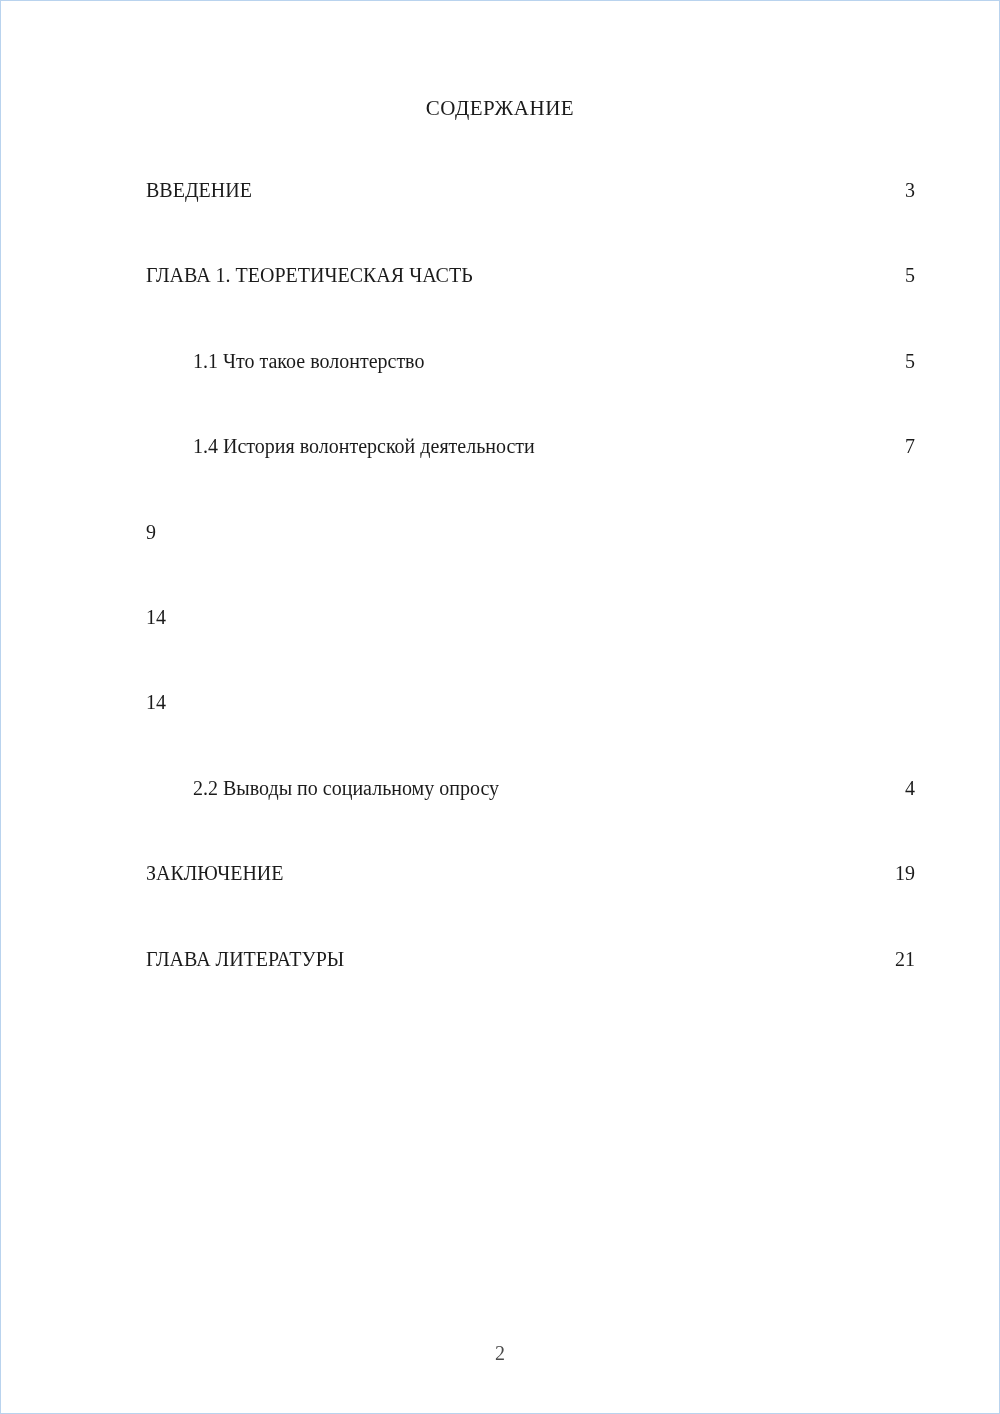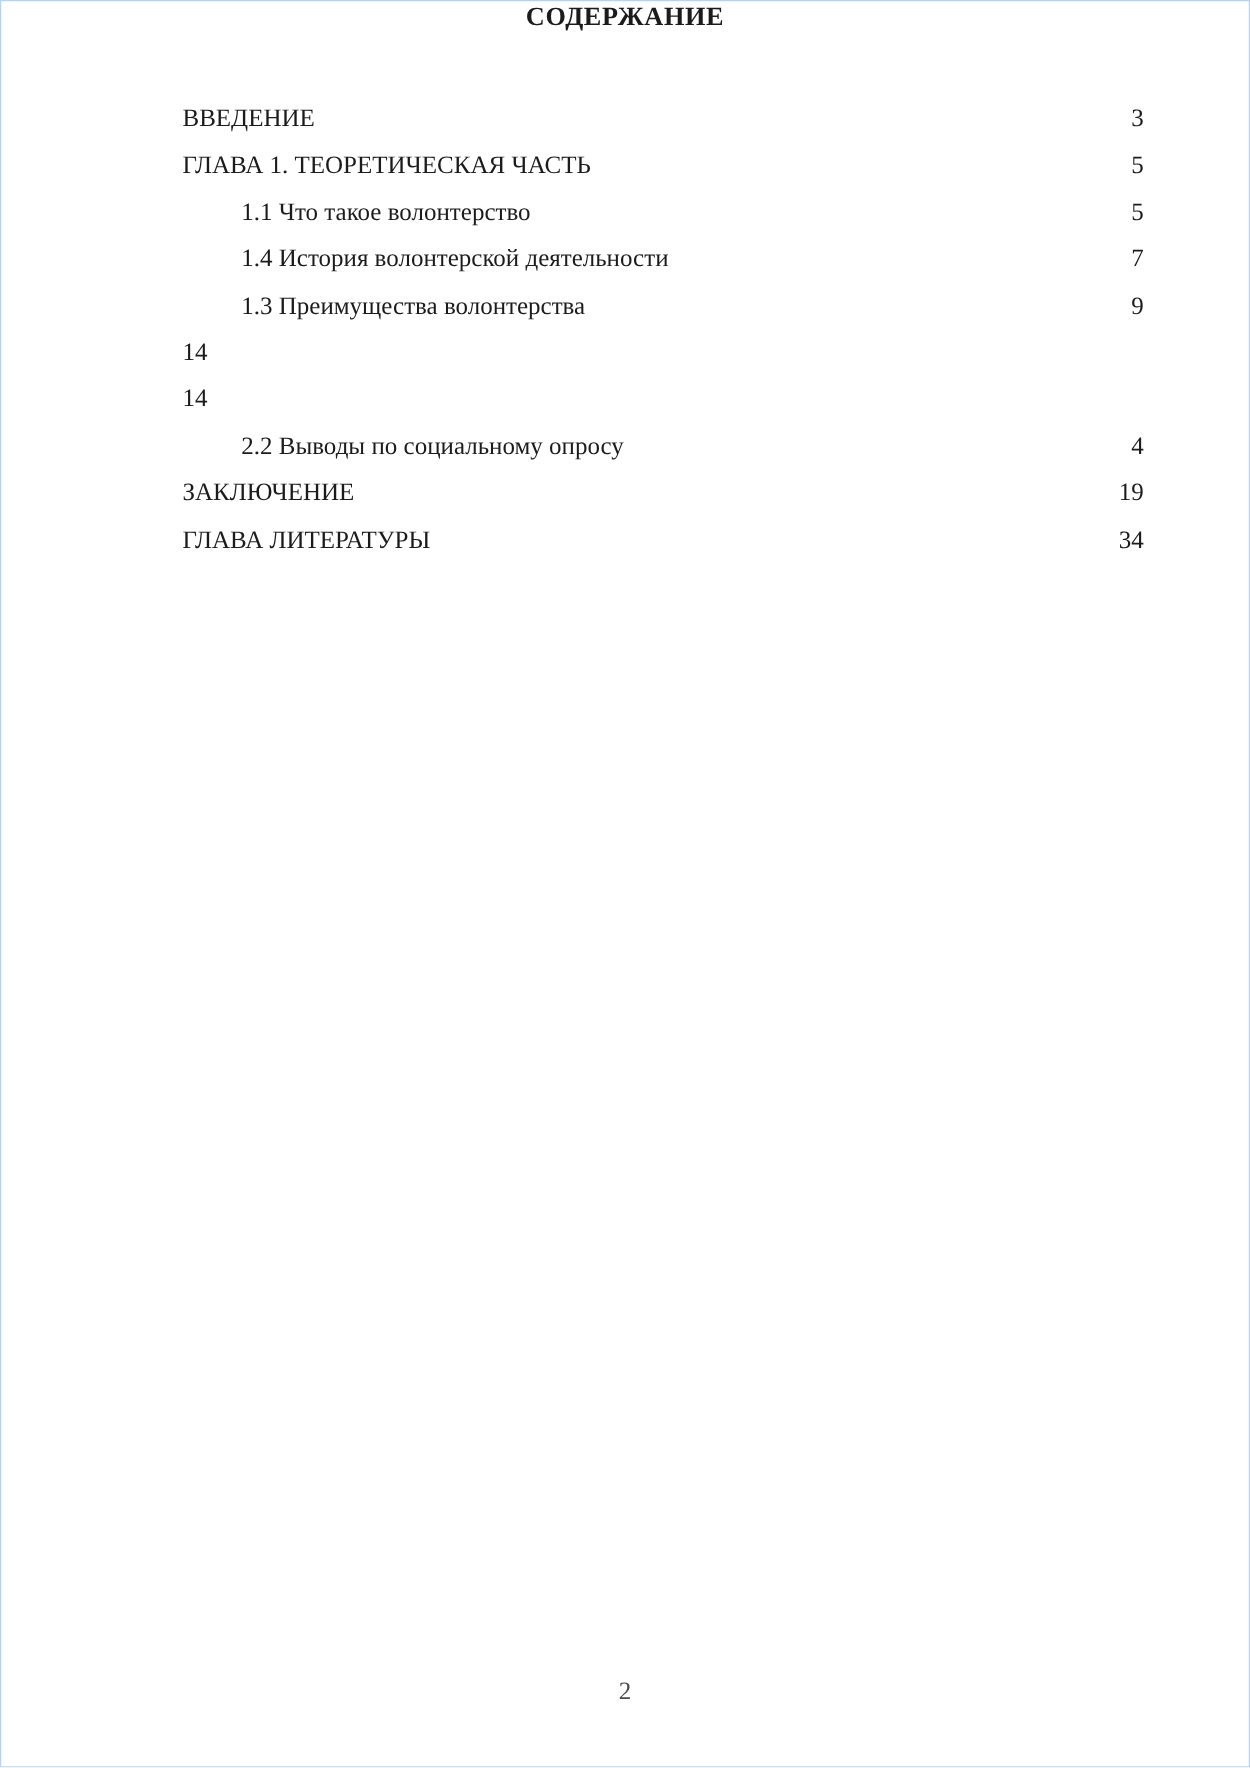--- a/index.html
+++ b/index.html
@@ -12,35 +12,37 @@
     height: 1414px;
     box-sizing: border-box;
     background: #ffffff;
     border: 1px solid #b9d3ee;
     position: relative;
     font-family: "Liberation Serif", serif;
     color: #1b1b1b;
     overflow: hidden;
   }
   .doc-title {
+    padding-top: 95px;
     text-align: center;
-    font-weight: bold;
+    font-weight: normal;
     font-size: 21px;
     letter-spacing: 0.5px;
   }
   .toc {
     margin: 51px 84px 0 145px;
   }
   .toc-row {
     display: flex;
     justify-content: space-between;
     align-items: flex-start;
     height: 37.4px;
     font-size: 20px;
     line-height: 37.4px;
+    margin-top: 48px;
   }
   .toc-row .label {
     white-space: nowrap;
   }
   .toc-row .pagenum {
     white-space: nowrap;
     text-align: right;
   }
   .toc-row.indent .label {
     padding-left: 47px;
@@ -78,21 +80,20 @@
       <span class="label">1.1 Что такое волонтерство</span>
       <span class="pagenum">5</span>
     </div>
 
     <div class="toc-row indent">
       <span class="label">1.4 История волонтерской деятельности</span>
       <span class="pagenum">7</span>
     </div>
 
     <div class="toc-row indent">
-      <span class="label">1.3 Преимущества волонтерства</span>
       <span class="pagenum">9</span>
     </div>
 
 
     <div class="toc-row">
       <span class="pagenum">14</span>
     </div>
 
     <div class="toc-row indent">
       <span class="pagenum">14</span>
@@ -103,20 +104,20 @@
       <span class="pagenum">4</span>
     </div>
 
     <div class="toc-row">
       <span class="label">ЗАКЛЮЧЕНИЕ</span>
       <span class="pagenum">19</span>
     </div>
 
     <div class="toc-row">
       <span class="label">ГЛАВА ЛИТЕРАТУРЫ</span>
-      <span class="pagenum">34</span>
+      <span class="pagenum">21</span>
     </div>
 
   </div>
 
   <div class="footer-pagenum">2</div>
 
 </div>
 
 </body></html>

